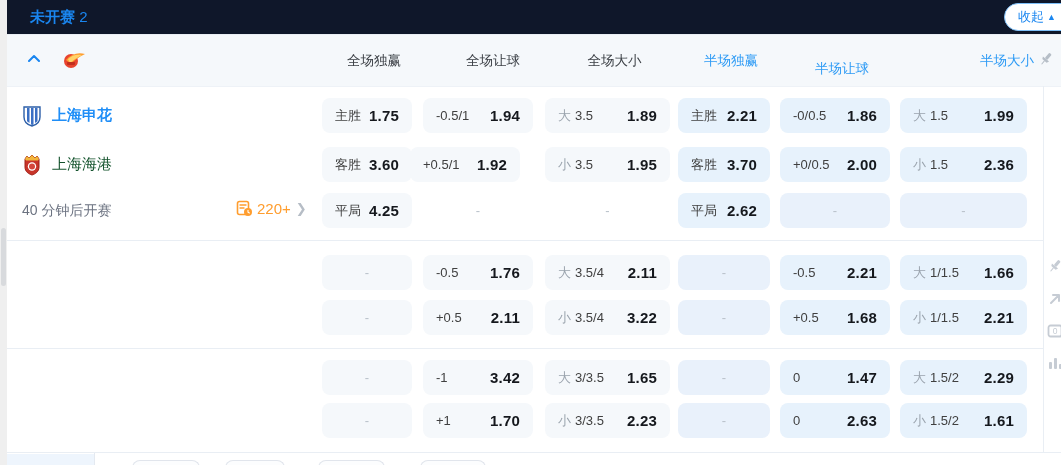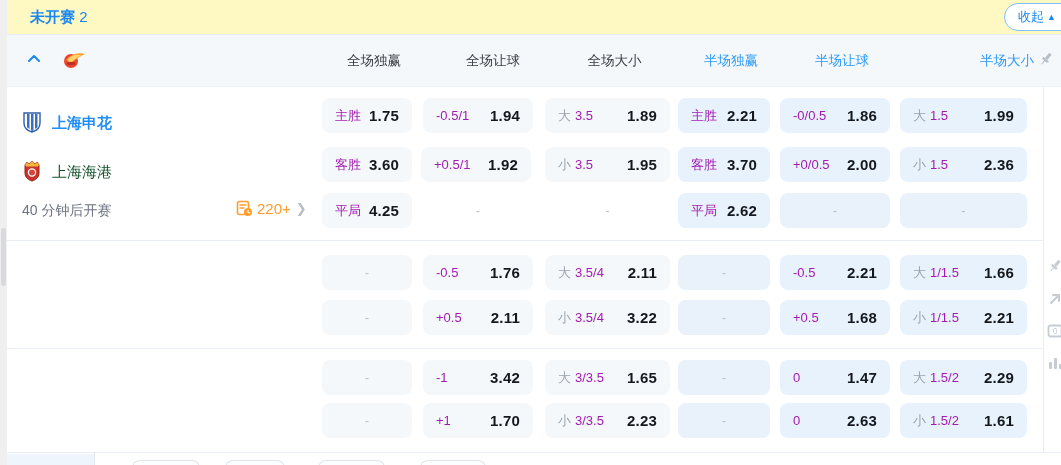--- a/index.html
+++ b/index.html
@@ -2,21 +2,21 @@
 <html><head>
 <meta charset="utf-8">
 <style>
   html,body{margin:0;padding:0;background:#fff;}
   .page{position:relative;width:1061px;height:465px;overflow:hidden;background:#fff;
         font-family:"Liberation Sans","DejaVu Sans",sans-serif;}
   
   .scroll-strip{position:absolute;left:0;top:0;width:7px;height:465px;background:#efefef;}
   .scroll-thumb{position:absolute;left:1px;top:228px;width:5px;height:58px;background:#d8dadd;border-radius:3px;}
   
-  .topbar{position:absolute;left:7px;top:0;width:1054px;height:34px;background:#fef9c3;border-bottom:1px solid #e9eef4;}
+  .topbar{position:absolute;left:7px;top:0;width:1054px;height:34px;background:#0f172a;border-bottom:1px solid #e9eef4;}
   .status{position:absolute;left:23px;top:8px;font-size:15px;color:#1a86f0;}
   .status .t{font-weight:700;}
   .collapse-pill{position:absolute;right:-14px;top:3px;height:26px;line-height:26px;padding:0 18px 0 13px;
         border:1px solid #7fc0f8;border-radius:14px;background:#fff;color:#1a86f0;font-size:13px;cursor:pointer;}
   .collapse-pill .tri{font-size:9px;margin-left:3px;vertical-align:1px;}
   
   .league-row{position:absolute;left:7px;top:35px;width:1054px;height:51px;background:#f5f8fb;border-bottom:1px solid #eef2f7;}
   .chev-up{position:absolute;left:21px;top:19px;width:12px;height:8px;}
   .league-logo{position:absolute;left:55px;top:15px;}
   .league-name{position:absolute;left:88px;top:16px;font-size:16px;font-weight:700;color:#15181d;}
@@ -25,25 +25,25 @@
   .pin-head{position:absolute;left:1031px;top:16px;}
   
   .cell{position:absolute;height:35px;border-radius:8px;background:#f5f8fb;box-sizing:border-box;
         display:flex;align-items:center;justify-content:space-between;padding:0 13px;cursor:pointer;}
   .cell.half{background:#e7f2fc;}
   .cell.dashcell{justify-content:center;cursor:default;}
   .cell.dashcell.half{background:#e9f1fb;}
   .cell.nobg{background:transparent;}
   .lblwrap{display:flex;align-items:center;}
   .pre{color:#9aa3ad;font-size:13px;margin-right:4px;}
-  .lbl{color:#a21caf;font-size:13px;}
+  .lbl{color:#404040;font-size:13px;}
   .val{color:#15181d;font-size:15px;font-weight:700;letter-spacing:.2px;}
   .dash{color:#b9c1ca;font-size:13px;}
   
-  .team-row{position:absolute;left:22px;height:35px;display:flex;align-items:flex-end;cursor:pointer;}
+  .team-row{position:absolute;left:22px;height:35px;display:flex;align-items:center;cursor:pointer;}
   .team-name{font-size:15px;margin-left:10px;color:#14532d;}
   .team-name.home{color:#1f8ef7;font-weight:700;}
   .start-note{position:absolute;left:22px;top:202px;font-size:14px;color:#6b7280;}
   .markets{position:absolute;left:236px;top:200px;display:flex;align-items:center;cursor:pointer;}
   .markets .cnt{color:#ff9d2e;font-size:15px;margin-left:4px;}
   .markets .chv{color:#b6bdc6;font-size:13px;margin-left:5px;}
   
   .sep{position:absolute;left:7px;height:1px;background:#e9eef4;}
   .vline{position:absolute;width:1px;background:#e9eef4;}
   
@@ -81,21 +81,21 @@
       <circle cx="9" cy="11" r="7" fill="#e8442e"></circle>
       <path d="M4 10 C9 4, 16 2, 23 4 C17 7, 12 10, 9 14 Z" fill="#ff9d2e"></path>
       <path d="M6 9 C10 5, 15 4, 20 5 C15 8, 11 10, 8 13 Z" fill="#ffd36b"></path>
       <rect x="5" y="12" width="8" height="3" rx="1" fill="#c22e1d"></rect>
     </svg>
     <div id="colheads">
         <div class="colhead" style="left: 322px; width: 90px;">全场独赢</div>
         <div class="colhead" style="left: 431px; width: 110px;">全场让球</div>
         <div class="colhead" style="left: 545px; width: 125px;">全场大小</div>
         <div class="colhead blue" style="left: 678px; width: 92px;">半场独赢</div>
-        <div class="colhead blue" style="left: 780px; width: 110px;">半场让球</div>
+        <div class="colhead blue" style="left: 780px; width: 110px; margin-top: 8px;">半场让球</div>
         <div class="colhead blue" style="left: 900px; width: 127px; text-align: right;">半场大小</div>
       </div>
     <svg class="pin-head" width="16" height="16" viewBox="0 0 16 16">
       <g fill="#b6bec7" transform="rotate(40 8 8)">
         <rect x="6.4" y="1" width="3.2" height="7" rx="1"></rect>
         <path d="M4 8 h8 l-1.2 2.4 h-5.6 Z"></path>
         <rect x="7.5" y="10" width="1" height="5" rx="0.5"></rect>
       </g>
     </svg>
   </div>
@@ -168,21 +168,21 @@
           <span class="lbl">1.5</span>
         </span>
         <span class="val">1.99</span>
       </div>
       <div class="cell" style="left: 322px; top: 147px; width: 90px;">
         <span class="lblwrap">
           <span class="lbl">客胜</span>
         </span>
         <span class="val">3.60</span>
       </div>
-      <div class="cell" style="left: 421px; top: 147px; width: 110px;">
+      <div class="cell" style="left: 410px; top: 147px; width: 110px;">
         <span class="lblwrap">
           <span class="lbl">+0.5/1</span>
         </span>
         <span class="val">1.92</span>
       </div>
       <div class="cell" style="left: 545px; top: 147px; width: 125px;">
         <span class="lblwrap">
           <span class="pre">小</span>
           <span class="lbl">3.5</span>
         </span>

